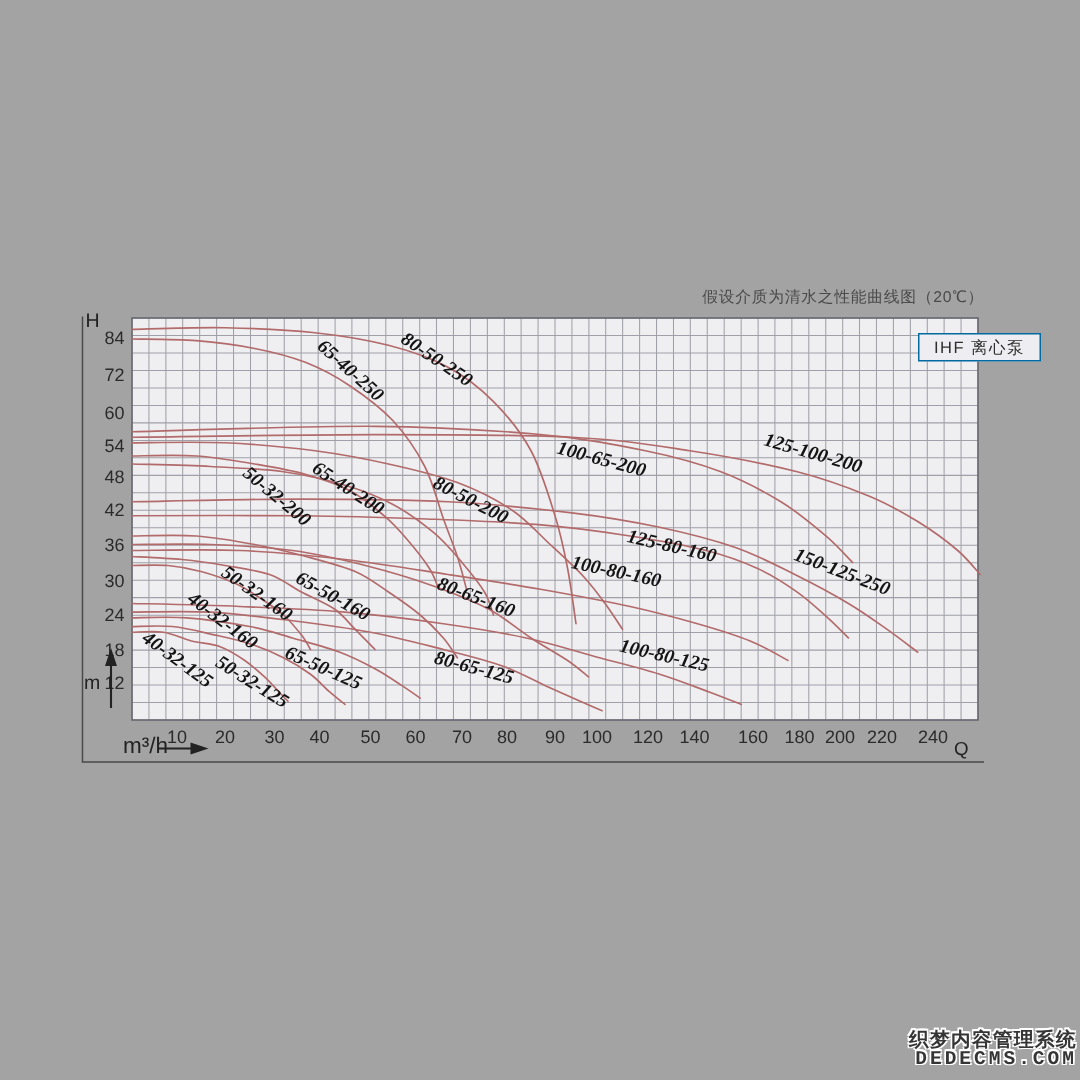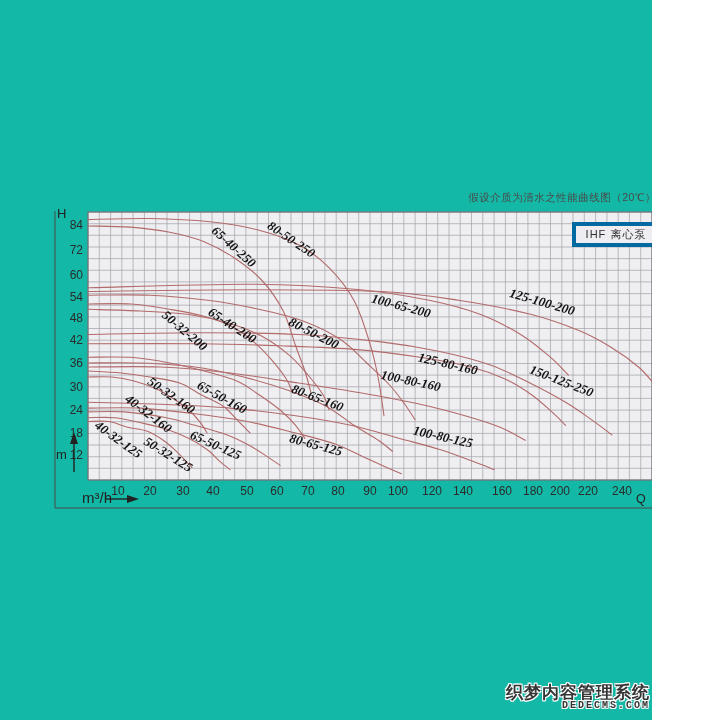--- a/index.html
+++ b/index.html
@@ -1,32 +1,32 @@
 <!DOCTYPE html>
 <html><head>
 <meta charset="utf-8">
 <style>
   html,body{margin:0;padding:0;background:#fff;}
-  .page{position:relative;width:652px;height:720px;background:#14b8a6;overflow:hidden;
+  .page{position:relative;width:720px;height:720px;background:#a3a3a3;overflow:hidden;
         font-family:"Liberation Sans",sans-serif;}
   .chart-title{position:absolute;left:300px;top:191px;width:356px;text-align:right;
         font-size:10.5px;color:#4a4a4a;letter-spacing:0.5px;}
   #chart-svg{position:absolute;left:0;top:0;}
-  .ihf-box{position:absolute;left:572px;top:222px;width:80px;height:17px;
-        border:4px solid #0369a1;background:#eeeef2;display:flex;align-items:center;justify-content:center;
+  .ihf-box{position:absolute;left:612px;top:222px;width:80px;height:17px;
+        border:1px solid #0369a1;background:#eeeef2;display:flex;align-items:center;justify-content:center;
         font-size:11px;color:#2e2e2e;letter-spacing:1px;}
   .axis-label{position:absolute;color:#222;font-size:13px;}
   #lbl-h{left:57px;top:206px;}
   #lbl-m{left:56px;top:447px;}
   #lbl-m3h{left:82px;top:489px;font-size:15px;color:#222;}
   #lbl-q{left:636px;top:492px;font-size:12.5px;}
   .watermark{position:absolute;right:2px;top:686px;text-align:right;font-weight:bold;color:#353535;
         text-shadow:-1px -1px 0 #fff,1px -1px 0 #fff,-1px 1px 0 #fff,1px 1px 0 #fff,0 1px 0 #fff,0 -1px 0 #fff;}
-  .watermark .wm1{font-size:17px;letter-spacing:1px;line-height:13px;}
-  .watermark .wm2{font-size:10px;letter-spacing:2px;line-height:13px;font-family:"Liberation Mono",monospace;}
+  .watermark .wm1{font-size:13px;letter-spacing:1px;line-height:13px;}
+  .watermark .wm2{font-size:13px;letter-spacing:2px;line-height:13px;font-family:"Liberation Mono",monospace;}
   .curve-label{font-family:"Liberation Serif",serif;font-style:italic;font-weight:bold;
         font-size:13px;fill:#141414;}
   .tick{font-family:"Liberation Sans",sans-serif;font-size:12px;fill:#2b2b2b;}
 </style>
 </head>
 <body>
 
 <div class="page">
   <div class="chart-title">假设介质为清水之性能曲线图（20℃）</div>
 

